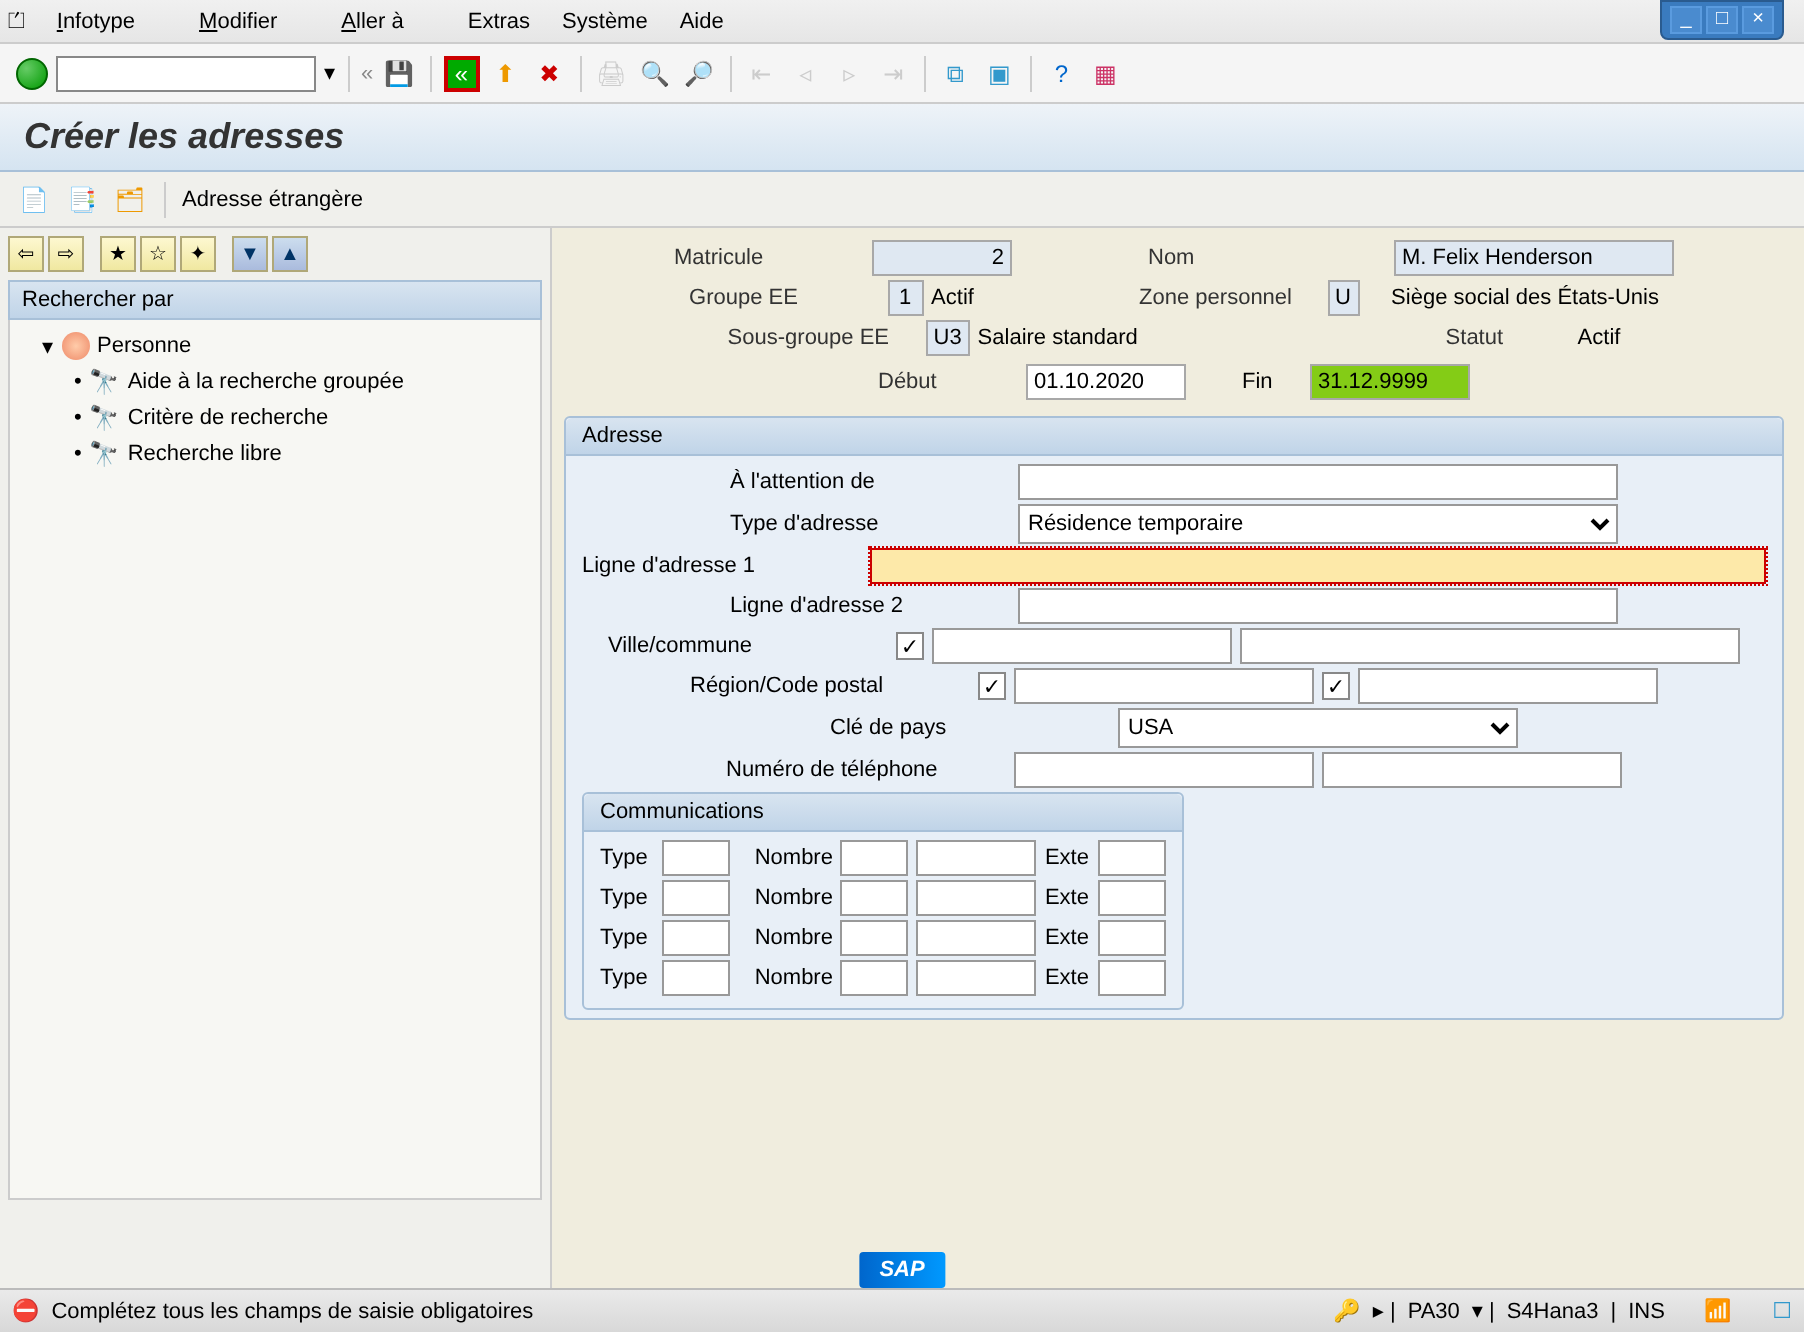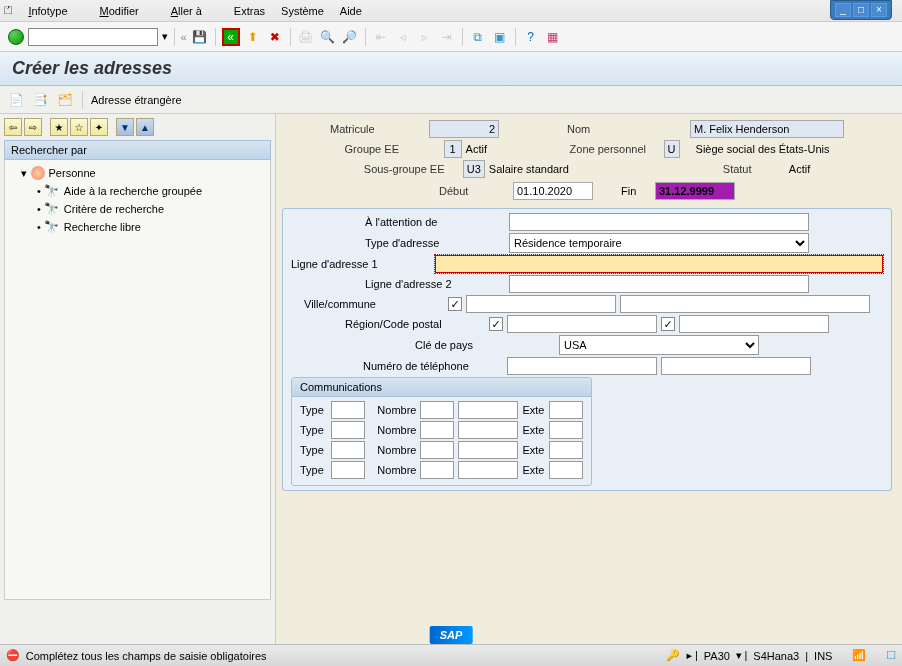--- a/index.html
+++ b/index.html
@@ -139,21 +139,21 @@
       </div>
     </div>
   </div>
 
   <div class="content">
     <div class="row">
       <span class="lbl">Matricule</span>
       <input class="fld fld-ro" style="width: 70px; text-align: right;" readonly="" value="2">
       <span style="width:60px"></span>
       <span class="lbl" style="width:90px">Nom</span>
-      <input class="fld fld-ro" style="width: 154px; margin-left: 29px;" readonly="" value="M. Felix Henderson">
+      <input class="fld fld-ro" style="width: 140px; margin-left: 29px;" readonly="" value="M. Felix Henderson">
     </div>
     <div class="row">
       <span class="lbl">Groupe EE</span>
       <input class="fld fld-ro" style="width: 18px; text-align: center;" readonly="" value="1">
       <span style="width:100px">Actif</span>
       <span class="lbl" style="width:90px">Zone personnel</span>
       <input class="fld fld-ro" style="width: 16px;" readonly="" value="US01">
       <span style="margin-left:12px">Siège social des États-Unis</span>
     </div>
     <div class="row">
@@ -161,24 +161,25 @@
       <input class="fld fld-ro" style="width: 22px; text-align: center;" readonly="" value="U3">
       <span style="width:230px">Salaire standard</span>
       <span class="lbl" style="width:50px">Statut</span>
       <span style="margin-left:12px">Actif</span>
     </div>
     <div class="row" style="margin-top:4px">
       <span class="lbl" style="width:70px">Début</span>
       <input class="fld" style="width: 80px; background: rgb(255, 255, 255);" value="01.10.2020">
       <span style="width:20px"></span>
       <span style="width:30px">Fin</span>
-      <input class="fld" style="width: 80px; background: #a21caf; font-weight: bold;" value="31.12.9999">
+      <input class="fld" style="width: 80px; background: #84cc16;" value="31.12.9999">
     </div>
 
     <div class="groupbox">
+      <div class="groupbox-hdr">Adresse</div>
       <div class="groupbox-body">
         <div class="row">
             <span class="flbl">À l'attention de</span>
           <input class="ftxt" style="flex: 0 0 300px;">
         </div>
         <div class="row">
             <span class="flbl">Type d'adresse</span>
           <div class="sel" style="flex:0 0 300px">
               <select><option>Résidence temporaire</option></select>
             </div>

